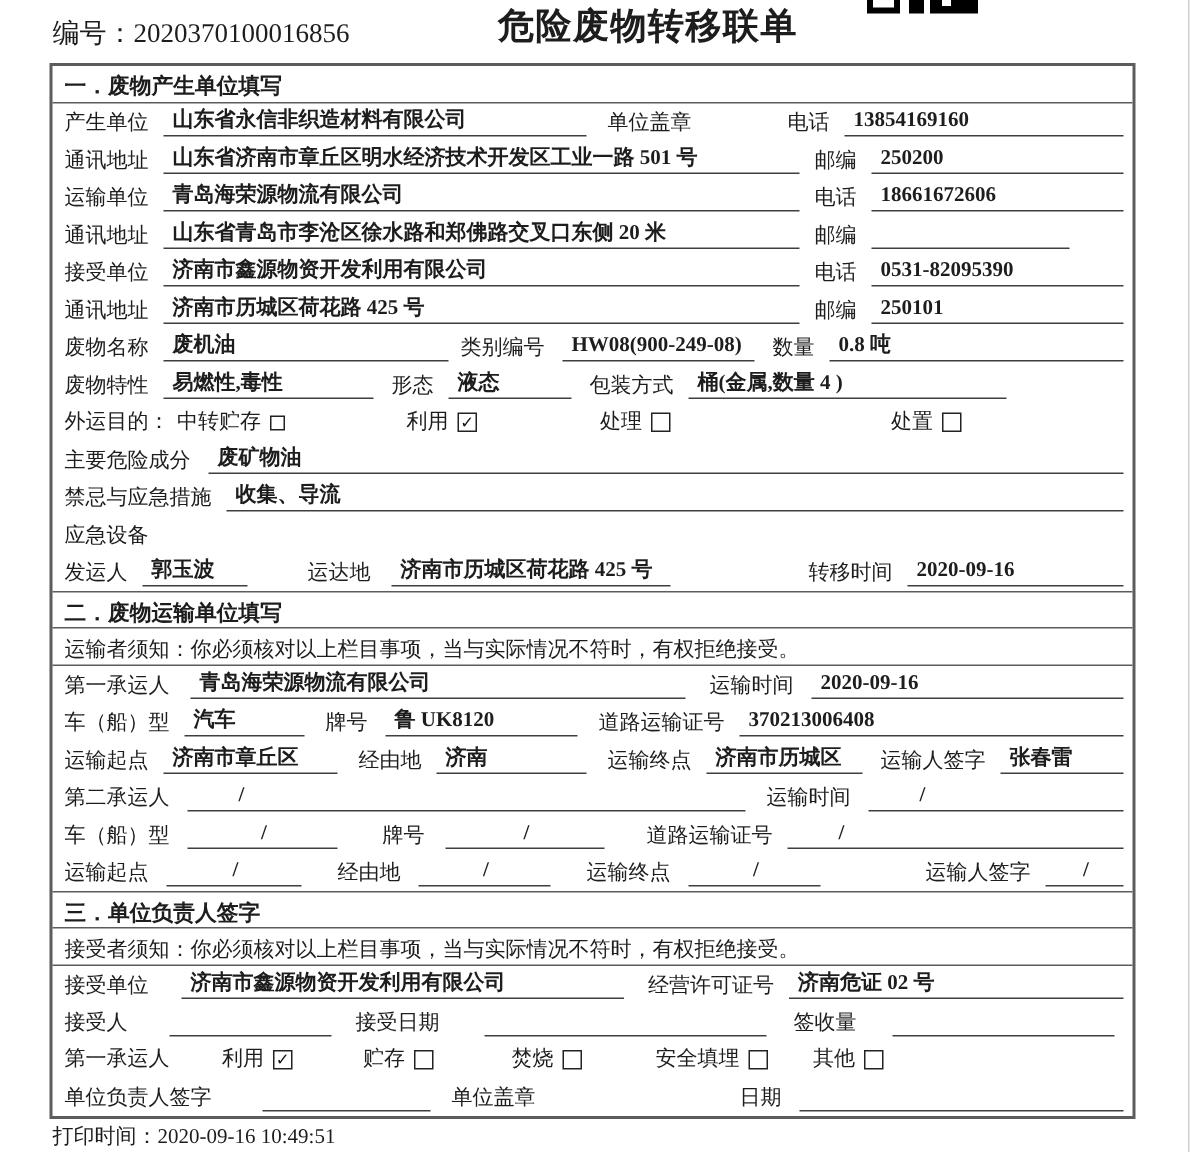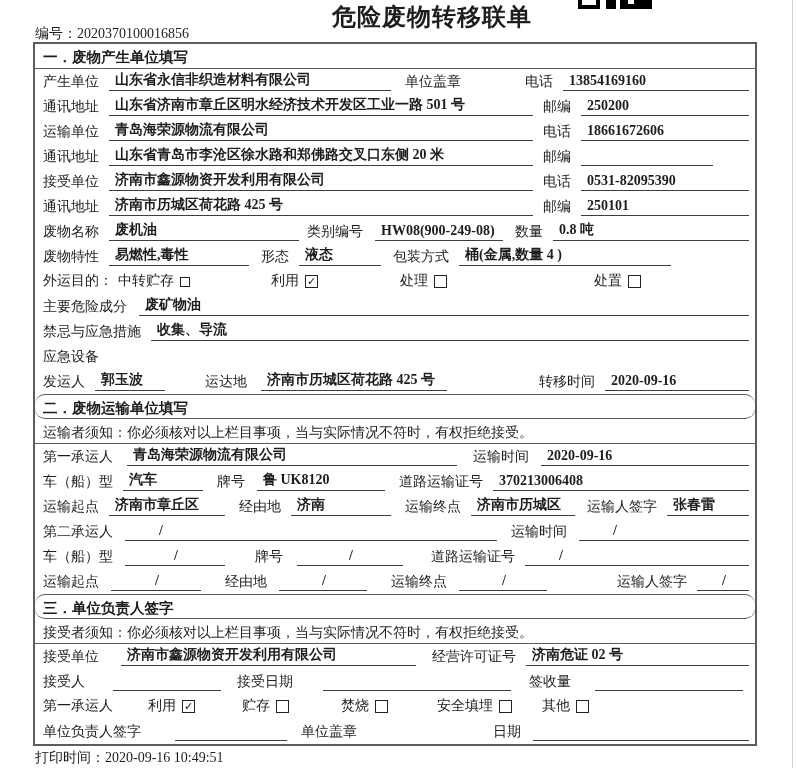--- a/index.html
+++ b/index.html
@@ -1,34 +1,34 @@
 <!DOCTYPE html>
 <html><head>
 <meta charset="utf-8">
 <style>
   html,body{margin:0;padding:0;background:#ffffff;}
   .sheet{position:relative;width:796px;height:768px;background:#fff;overflow:hidden;
          font-family:"Liberation Serif","DejaVu Serif",serif;color:#1d1d1d;}
   .page-edge{position:absolute;right:3px;top:0;width:1px;height:768px;background:#cfcfcf;}
 
   
-  .serial{position:absolute;left:35px;top:25px;font-size:14px;white-space:nowrap;}
+  .serial{position:absolute;left:35px;top:10px;font-size:18px;white-space:nowrap;}
   .doc-title{position:absolute;left:332px;top:1px;font-size:24px;font-weight:bold;letter-spacing:1px;white-space:nowrap;}
   .qr{position:absolute;left:578px;top:0;width:74px;height:10px;}
   .qr .qa{position:absolute;left:0;top:-6px;width:22px;height:15px;border:4px solid #000;box-sizing:border-box;background:#fff;}
   .qr .qb{position:absolute;left:28px;top:0;width:10px;height:9px;background:#000;}
   .qr .qc{position:absolute;left:42px;top:0;width:32px;height:9px;background:#000;}
   .qr .qd{position:absolute;left:50px;top:0;width:6px;height:4px;background:#fff;}
 
   
   .form-table{position:absolute;top:42px;left:33px;width:724px;border:2px solid #5c5c5c;background:#fff;box-sizing:border-box;}
   .row{display:flex;align-items:flex-end;height:25px;padding:0 6px 3px 8px;font-size:14px;box-sizing:border-box;}
   .row-opts{align-items:center;padding-bottom:1px;}
   .sec-head{height:25px;font-weight:bold;font-size:14.5px;padding:4px 8px 0;border-bottom:1.6px solid #5c5c5c;box-sizing:border-box;}
-  .sec-head.mid{border-top:1.6px solid #5c5c5c;border-radius:10px;}
+  .sec-head.mid{border-top:1.6px solid #5c5c5c;}
   .notice{height:25px;padding:5px 8px 0;font-size:14px;border-bottom:1.6px solid #5c5c5c;box-sizing:border-box;white-space:nowrap;}
   .lbl{white-space:nowrap;flex:0 0 auto;}
   .fld{border-bottom:1.5px solid #3e3e3e;white-space:nowrap;padding:0 4px 1px 6px;box-sizing:border-box;flex:0 0 auto;min-height:17px;font-weight:bold;}
   .grow{flex:1 1 auto;}
   .ctr{text-align:center;}
   .sl{padding-left:34px;}
   .opt{white-space:nowrap;display:inline-flex;align-items:center;flex:0 0 auto;}
   .cb{display:inline-block;width:13px;height:13px;border:1.6px solid #222;margin-left:6px;
       font-size:11px;line-height:11px;text-align:center;box-sizing:border-box;
       font-family:"DejaVu Sans",sans-serif;color:#111;}

